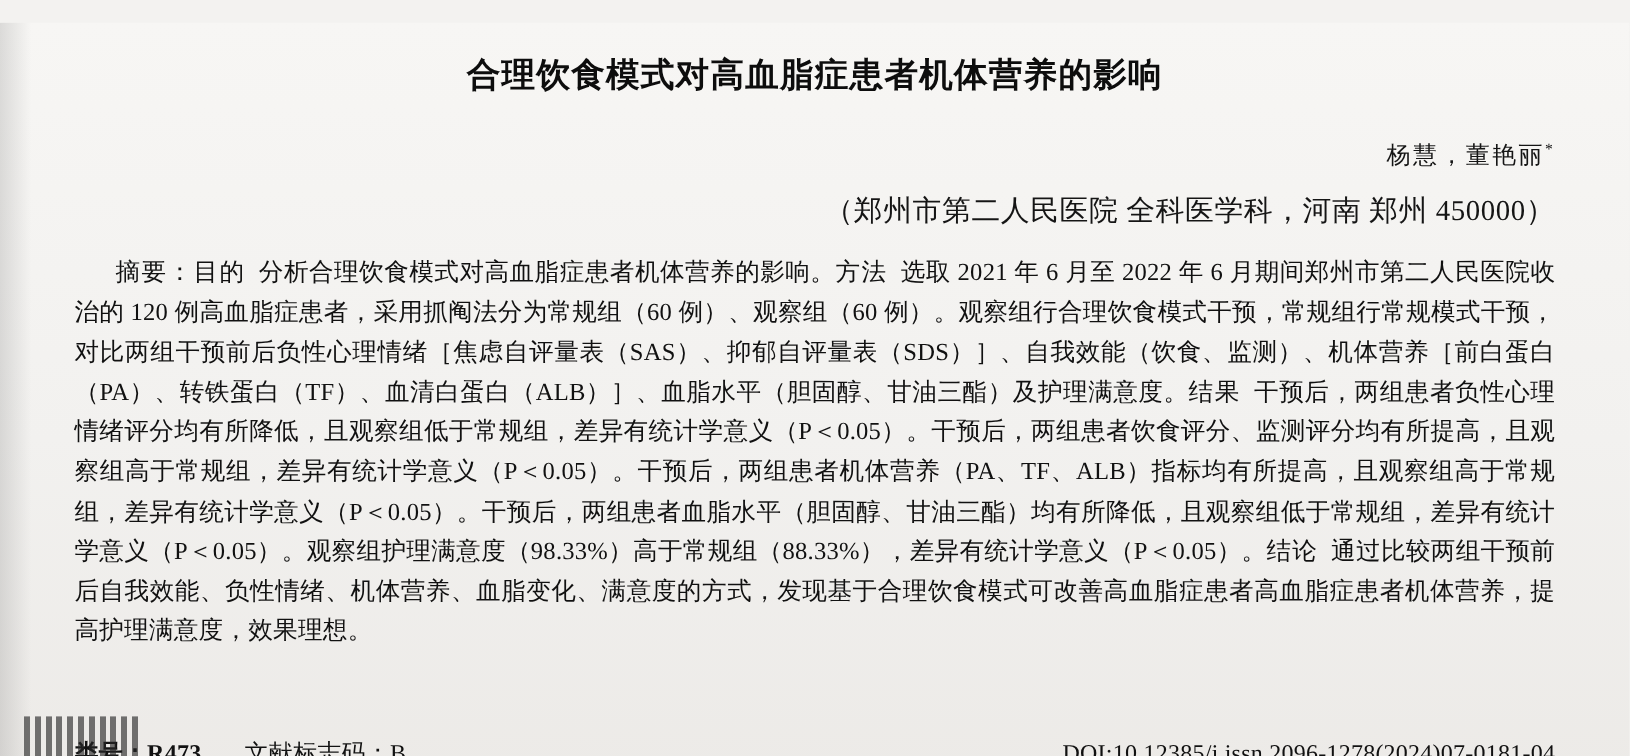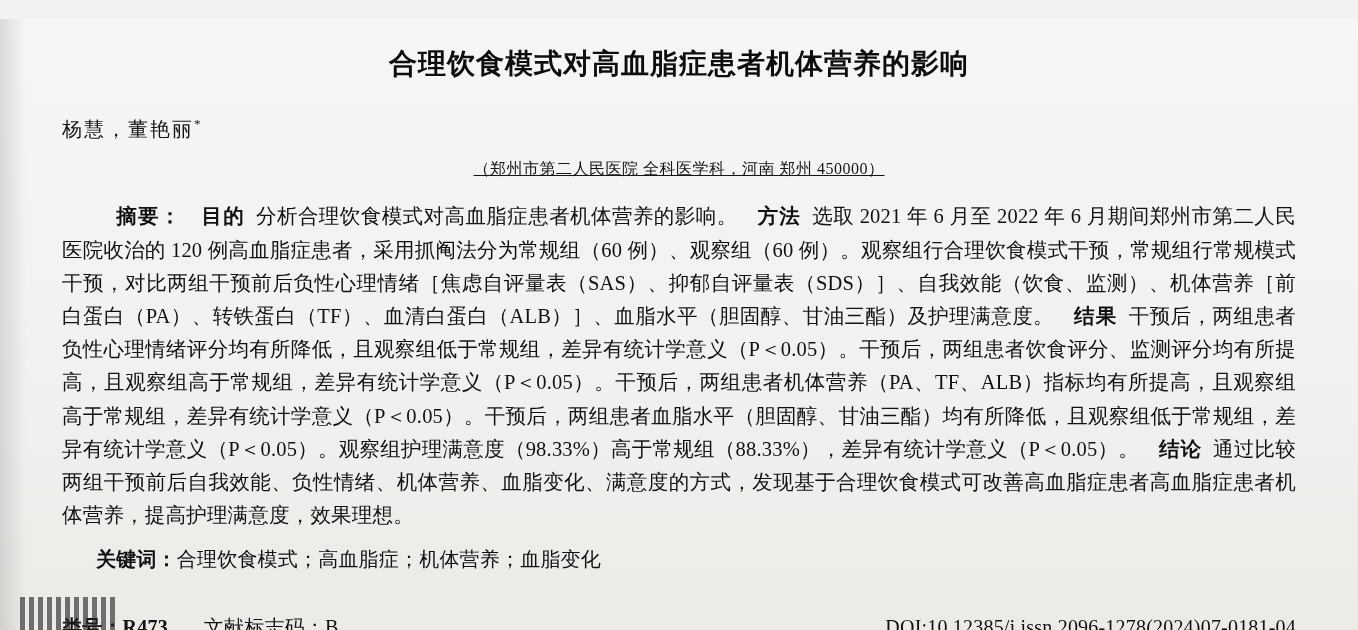--- a/index.html
+++ b/index.html
@@ -26,55 +26,53 @@
     text-align: center;
     font-size: 28px;
     font-weight: bold;
     letter-spacing: 1px;
     padding-top: 28px;
     line-height: 1.2;
     color: #0d0d0d;
     font-family: "Liberation Serif", "DejaVu Serif", serif;
   }
   .authors {
-    text-align: left;
+    text-align: right;
     font-size: 20px;
     margin-top: 36px;
     letter-spacing: 2px;
     color: #151515;
   }
   .authors .star {
     font-size: 13px;
     vertical-align: super;
   }
   .affiliation {
-    text-align: center;
-    font-size: 16px;
+    text-align: right;
+    font-size: 24px;
     margin-top: 16px;
     letter-spacing: 0.5px;
     color: #151515;
-    text-decoration: underline;
   }
   .abstract {
     margin-top: 20px;
     font-size: 20.5px;
     line-height: 1.62;
     text-align: justify;
     text-justify: inter-ideograph;
     letter-spacing: 0.2px;
     color: #111;
   }
   .abstract p {
     margin: 0;
     text-indent: 0;
   }
   .lbl {
-    font-weight: bold;
+    font-weight: normal;
     letter-spacing: 1px;
-    margin-left: 20px;
   }
   .indent {
     display: inline-block;
     width: 34px;
   }
   .keywords {
     margin-top: 14px;
     font-size: 20px;
     letter-spacing: 0.2px;
   }
@@ -139,23 +137,20 @@
   </div>
 
   <div class="affiliation">（郑州市第二人民医院 全科医学科，河南 郑州 450000）</div>
 
   <div class="abstract">
     <p>
       <span class="indent"></span><span class="lbl">摘要：</span><span class="lbl">目的</span>&nbsp;&nbsp;<span>分析合理饮食模式对高血脂症患者机体营养的影响。</span><span class="lbl">方法</span>&nbsp;&nbsp;<span>选取 2021 年 6 月至 2022 年 6 月期间郑州市第二人民医院收治的 120 例高血脂症患者，采用抓阄法分为常规组（60 例）、观察组（60 例）。观察组行合理饮食模式干预，常规组行常规模式干预，对比两组干预前后负性心理情绪［焦虑自评量表（SAS）、抑郁自评量表（SDS）］、自我效能（饮食、监测）、机体营养［前白蛋白（PA）、转铁蛋白（TF）、血清白蛋白（ALB）］、血脂水平（胆固醇、甘油三酯）及护理满意度。</span><span class="lbl">结果</span>&nbsp;&nbsp;<span>干预后，两组患者负性心理情绪评分均有所降低，且观察组低于常规组，差异有统计学意义（P＜0.05）。干预后，两组患者饮食评分、监测评分均有所提高，且观察组高于常规组，差异有统计学意义（P＜0.05）。干预后，两组患者机体营养（PA、TF、ALB）指标均有所提高，且观察组高于常规组，差异有统计学意义（P＜0.05）。干预后，两组患者血脂水平（胆固醇、甘油三酯）均有所降低，且观察组低于常规组，差异有统计学意义（P＜0.05）。观察组护理满意度（98.33%）高于常规组（88.33%），差异有统计学意义（P＜0.05）。</span><span class="lbl">结论</span>&nbsp;&nbsp;<span>通过比较两组干预前后自我效能、负性情绪、机体营养、血脂变化、满意度的方式，发现基于合理饮食模式可改善高血脂症患者高血脂症患者机体营养，提高护理满意度，效果理想。</span>
     </p>
   </div>
 
-  <div class="keywords">
-    <span class="indent"></span><span class="kw-label">关键词：</span><span>合理饮食模式；高血脂症；机体营养；血脂变化</span>
-  </div>
 
   <div class="footer">
     <span class="f-item f-left">类号：R473</span>
     <span class="f-item f-mid">文献标志码：B</span>
     <span class="f-item f-right">DOI:10.12385/j.issn.2096-1278(2024)07-0181-04</span>
   </div>
 
   <div class="smudge"></div>
 
 </div>

